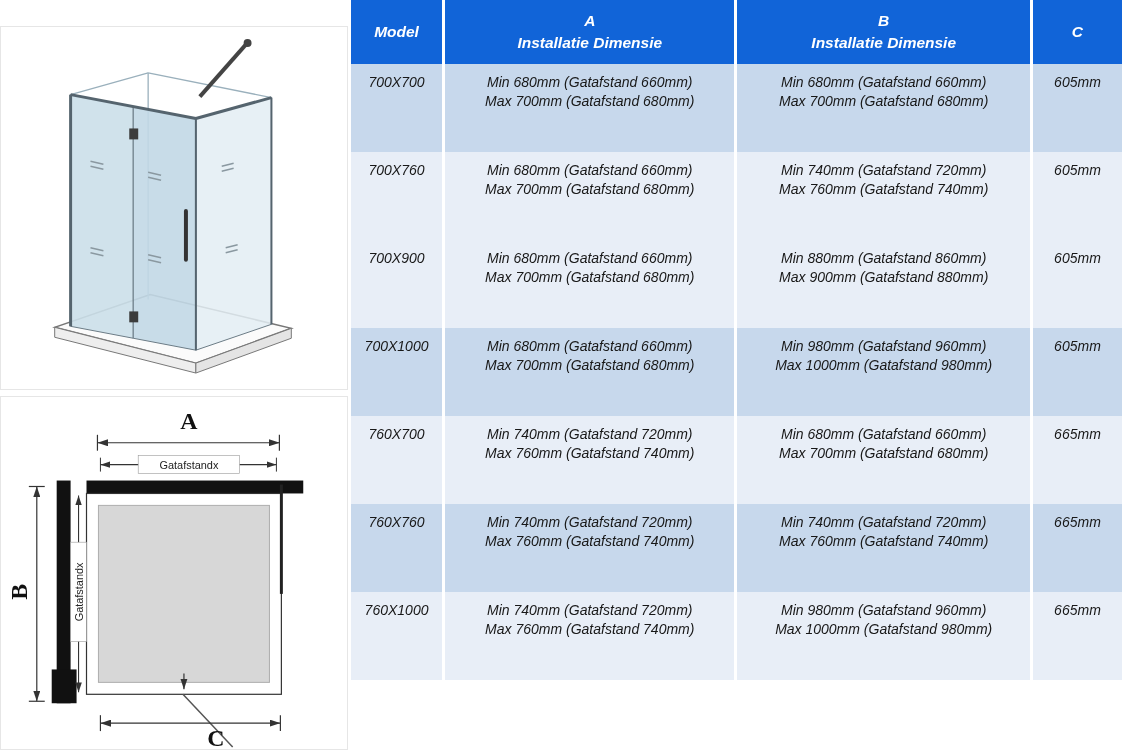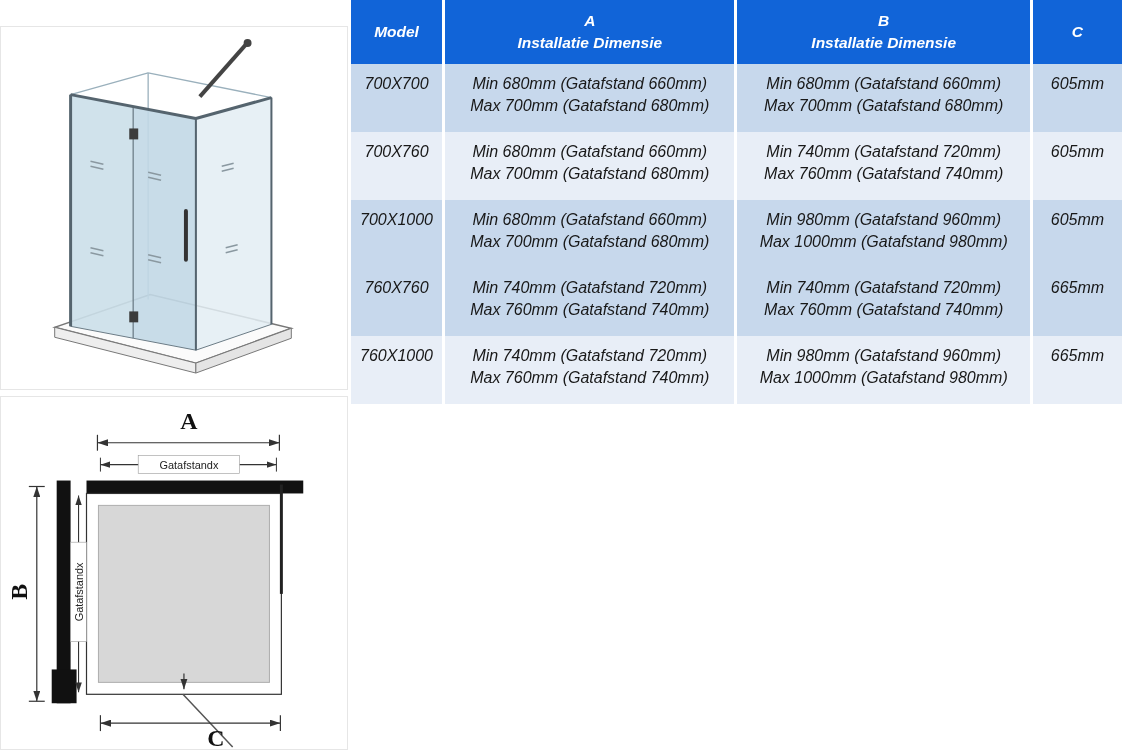--- a/index.html
+++ b/index.html
@@ -16,22 +16,22 @@
   
   .right{width:777px;height:752px;font-style:italic;}
   table{width:777px;border-collapse:separate;border-spacing:3px 0;table-layout:fixed;}
   col.model{width:90px;} col.a{width:286px;} col.b{width:289px;} col.c{width:88px;}
   thead th{
     background:var(--header-bg,#1164d8);color:var(--header-text,#ffffff);
     font-weight:bold;font-size:15.5px;height:64px;vertical-align:middle;text-align:center;
     line-height:1.45;padding:0 4px;box-sizing:border-box;
   }
   tbody td{
-    font-size:16px;color:#181818;text-align:center;vertical-align:top;
-    height:68px;box-sizing:border-box;padding:9px 4px 0 4px;line-height:1.35;
+    font-size:14px;color:#181818;text-align:center;vertical-align:top;
+    height:88px;box-sizing:border-box;padding:9px 4px 0 4px;line-height:1.35;
   }
   tr.dark td{background:var(--row-dark,#c7d8ec);}
   tr.light td{background:var(--row-light,#e8eef7);}
 
   
   .dim-letter{font-family:"Liberation Serif",serif;font-weight:bold;font-size:24px;fill:#111;}
   .dim-small{font-family:"Liberation Sans",sans-serif;font-size:11px;fill:#222;}
 </style>
 </head>
 <body>
@@ -204,34 +204,58 @@
               <div>Max 700mm (Gatafstand 680mm)</div>
             </td>
             <td>
               <div>Min 740mm (Gatafstand 720mm)</div>
               <div>Max 760mm (Gatafstand 740mm)</div>
             </td>
             <td>605mm</td>
           </tr>
 
 
+          <tr class="light">
+            <td>700X900</td>
+            <td>
+              <div>Min 680mm (Gatafstand 660mm)</div>
+              <div>Max 700mm (Gatafstand 680mm)</div>
+            </td>
+            <td>
+              <div>Min 880mm (Gatafstand 860mm)</div>
+              <div>Max 900mm (Gatafstand 880mm)</div>
+            </td>
+            <td>605mm</td>
+          </tr>
 
           <tr class="dark">
             <td>700X1000</td>
             <td>
               <div>Min 680mm (Gatafstand 660mm)</div>
               <div>Max 700mm (Gatafstand 680mm)</div>
             </td>
             <td>
               <div>Min 980mm (Gatafstand 960mm)</div>
               <div>Max 1000mm (Gatafstand 980mm)</div>
             </td>
             <td>605mm</td>
           </tr>
 
+          <tr class="light">
+            <td>760X700</td>
+            <td>
+              <div>Min 740mm (Gatafstand 720mm)</div>
+              <div>Max 760mm (Gatafstand 740mm)</div>
+            </td>
+            <td>
+              <div>Min 680mm (Gatafstand 660mm)</div>
+              <div>Max 700mm (Gatafstand 680mm)</div>
+            </td>
+            <td>665mm</td>
+          </tr>
 
           <tr class="dark">
             <td>760X760</td>
             <td>
               <div>Min 740mm (Gatafstand 720mm)</div>
               <div>Max 760mm (Gatafstand 740mm)</div>
             </td>
             <td>
               <div>Min 740mm (Gatafstand 720mm)</div>
               <div>Max 760mm (Gatafstand 740mm)</div>

